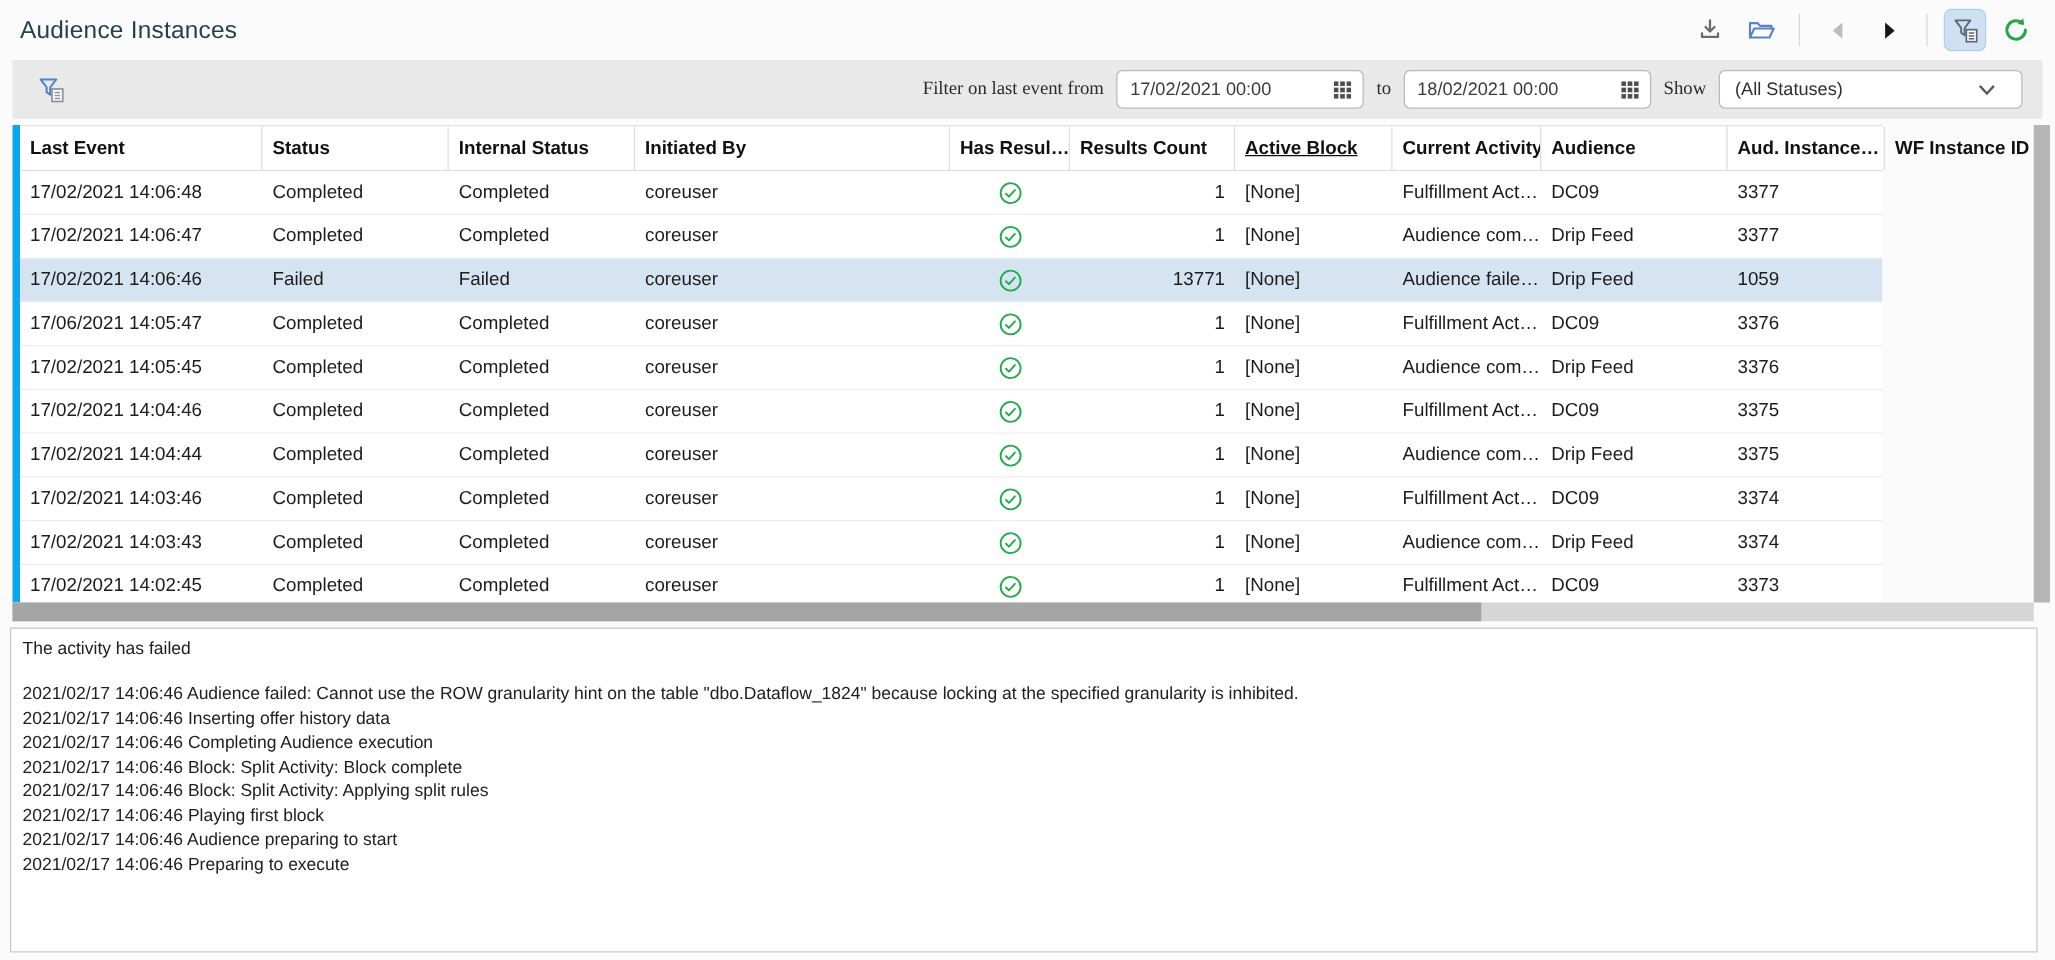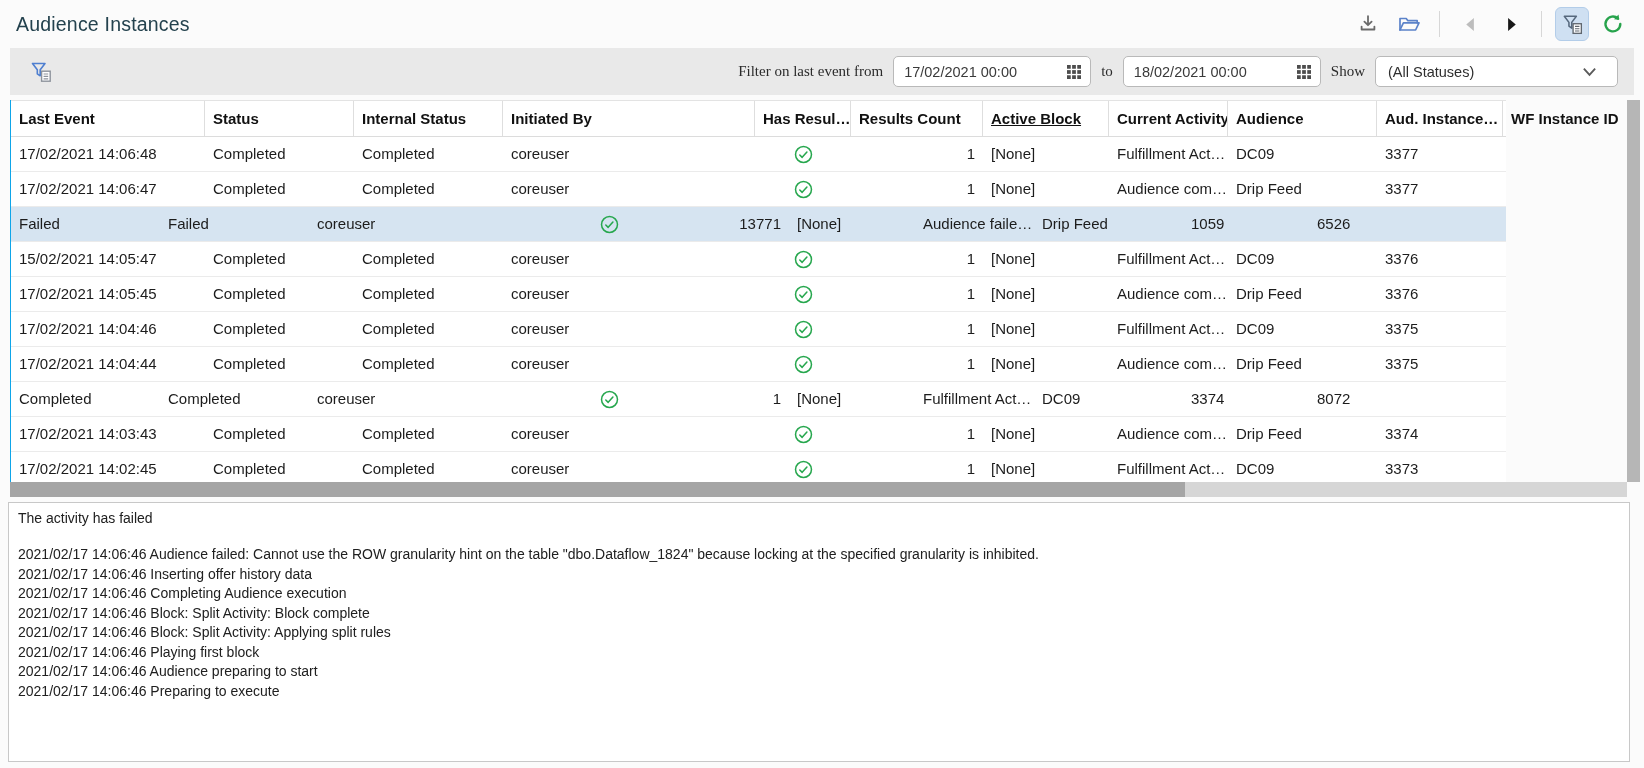--- a/index.html
+++ b/index.html
@@ -36,21 +36,21 @@
     font-size:14.5px; color:#3a3a3a; background:transparent;
   }
   .grid-btn { border:none; background:transparent; padding:2px; display:flex; cursor:pointer; }
   .select {
     width:243px; height:31px; background:#fff; border:1px solid #b9b9b9; border-radius:5px;
     display:flex; align-items:center; justify-content:space-between; padding:0 20px 0 12px;
     font-size:14.5px; color:#2e2e2e; cursor:pointer;
   }
 
   
-  .table-wrap { margin:5px 0 0 10px; width:1496px; background:#fff; border-left:1px solid #0ea5e9; }
+  .table-wrap { margin:5px 0 0 10px; width:1496px; background:#fff; border-left:6px solid #0ea5e9; }
   .thead { display:flex; height:37px; border-top:1px solid #e3e3e3; border-bottom:1px solid #dcdcdc; background:#fff; }
   .th {
     font-size:15px; font-weight:700; color:#111; padding:0 8px; line-height:36px;
     border-right:1px solid #dedede; white-space:nowrap; overflow:hidden; flex:none;
   }
   .tbody { height:345px; overflow:hidden; }
   .tr { display:flex; height:35px; border-bottom:1px solid #ebebeb; background:#fff; }
   .tr.selected { background:#d6e4f1; }
   .td {
     font-size:15px; color:#1c1c1c; padding:0 8px; line-height:34px;
@@ -228,40 +228,41 @@
   </span>
 </div>
           <div class="td" style="width: 132px; text-align: right;">1</div>
           <div class="td" style="width: 126px; text-align: left;">[None]</div>
           <div class="td" style="width: 119px; text-align: left;">Audience com…</div>
           <div class="td" style="width: 149px; text-align: left;">Drip Feed</div>
           <div class="td" style="width: 126px; text-align: left;">3377</div>
           <div class="td" style="width: 125px; text-align: left;">8075</div>
         </div>
         <div class="tr selected">
+          <div class="td" style="width: 194px; text-align: left;">17/02/2021 14:06:46</div>
           <div class="td" style="width: 149px; text-align: left;">Failed</div>
           <div class="td" style="width: 149px; text-align: left;">Failed</div>
           <div class="td" style="width: 252px; text-align: left;">coreuser</div>
           <div class="td center" style="width: 96px; text-align: left;">
   <span class="check-icon">
     <svg width="19" height="19" viewBox="0 0 20 20">
       <circle cx="10" cy="10" r="8.4" fill="none" stroke="#27a74e" stroke-width="1.6"></circle>
       <path d="M6.1 10.5 l2.5 2.5 5-5.6" fill="none" stroke="#27a74e" stroke-width="1.6" stroke-linecap="round" stroke-linejoin="round"></path>
     </svg>
   </span>
 </div>
           <div class="td" style="width: 132px; text-align: right;">13771</div>
           <div class="td" style="width: 126px; text-align: left;">[None]</div>
           <div class="td" style="width: 119px; text-align: left;">Audience faile…</div>
           <div class="td" style="width: 149px; text-align: left;">Drip Feed</div>
           <div class="td" style="width: 126px; text-align: left;">1059</div>
           <div class="td" style="width: 125px; text-align: left;">6526</div>
         </div>
         <div class="tr">
-          <div class="td" style="width: 194px; text-align: left;">15/02/2021 14:05:47</div>
+          <div class="td" style="width: 194px; text-align: left;">17/06/2021 14:05:47</div>
           <div class="td" style="width: 149px; text-align: left;">Completed</div>
           <div class="td" style="width: 149px; text-align: left;">Completed</div>
           <div class="td" style="width: 252px; text-align: left;">coreuser</div>
           <div class="td center" style="width: 96px; text-align: left;">
   <span class="check-icon">
     <svg width="19" height="19" viewBox="0 0 20 20">
       <circle cx="10" cy="10" r="8.4" fill="none" stroke="#27a74e" stroke-width="1.6"></circle>
       <path d="M6.1 10.5 l2.5 2.5 5-5.6" fill="none" stroke="#27a74e" stroke-width="1.6" stroke-linecap="round" stroke-linejoin="round"></path>
     </svg>
   </span>
@@ -327,20 +328,21 @@
   </span>
 </div>
           <div class="td" style="width: 132px; text-align: right;">1</div>
           <div class="td" style="width: 126px; text-align: left;">[None]</div>
           <div class="td" style="width: 119px; text-align: left;">Audience com…</div>
           <div class="td" style="width: 149px; text-align: left;">Drip Feed</div>
           <div class="td" style="width: 126px; text-align: left;">3375</div>
           <div class="td" style="width: 125px; text-align: left;">8073</div>
         </div>
         <div class="tr">
+          <div class="td" style="width: 194px; text-align: left;">17/02/2021 14:03:46</div>
           <div class="td" style="width: 149px; text-align: left;">Completed</div>
           <div class="td" style="width: 149px; text-align: left;">Completed</div>
           <div class="td" style="width: 252px; text-align: left;">coreuser</div>
           <div class="td center" style="width: 96px; text-align: left;">
   <span class="check-icon">
     <svg width="19" height="19" viewBox="0 0 20 20">
       <circle cx="10" cy="10" r="8.4" fill="none" stroke="#27a74e" stroke-width="1.6"></circle>
       <path d="M6.1 10.5 l2.5 2.5 5-5.6" fill="none" stroke="#27a74e" stroke-width="1.6" stroke-linecap="round" stroke-linejoin="round"></path>
     </svg>
   </span>

